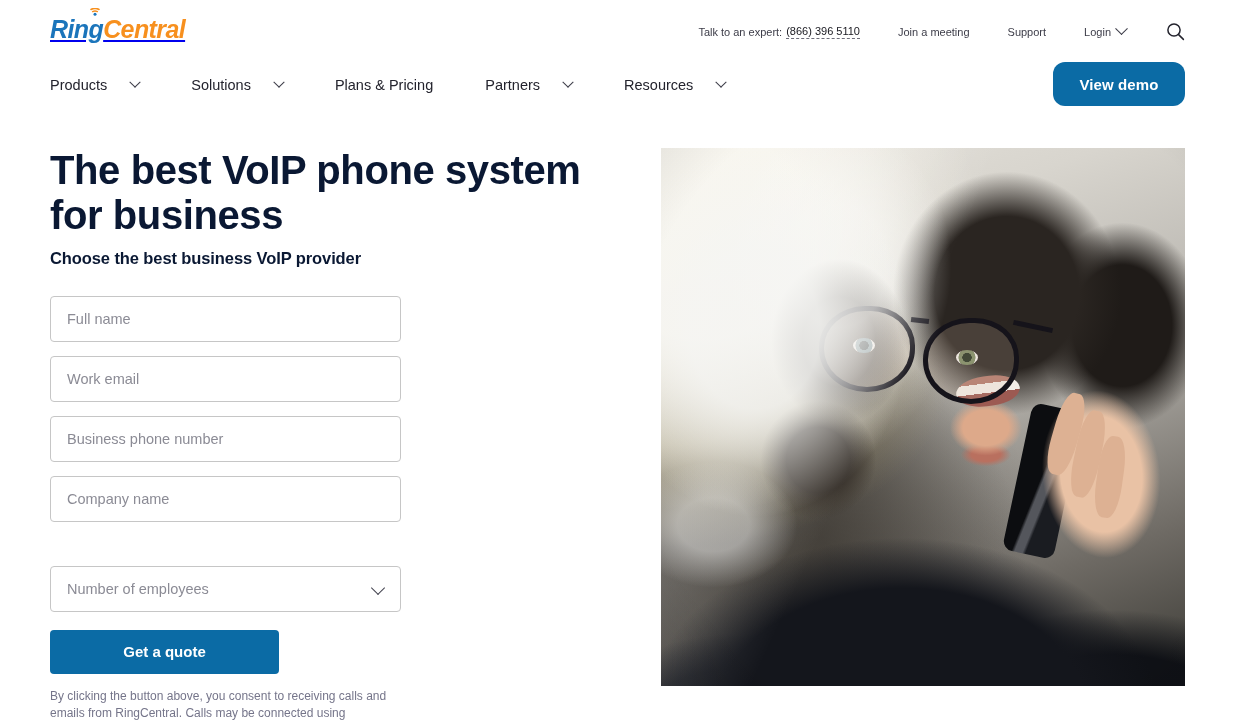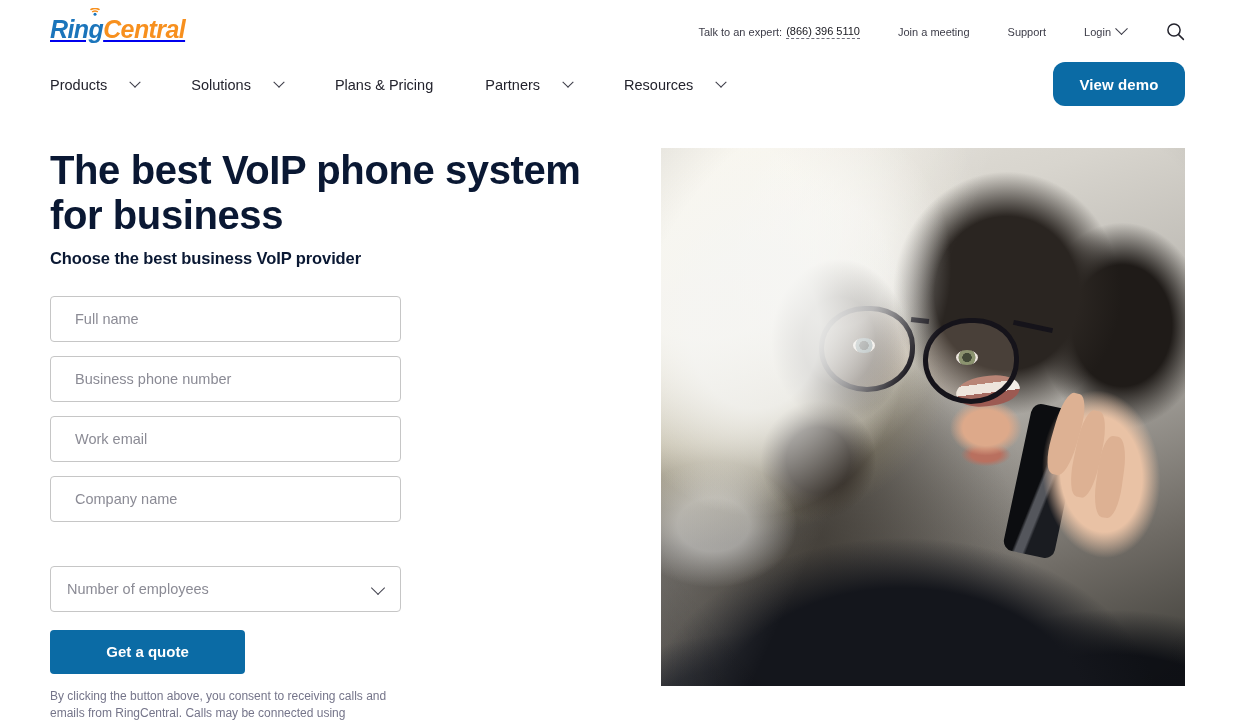--- a/index.html
+++ b/index.html
@@ -157,21 +157,21 @@
   }
 
   .form { margin-top: 28px; width: 351px; }
 
   .field {
     width: 351px;
     height: 46px;
     border: 1px solid #c6c6c6;
     border-radius: 4px;
     background: #ffffff;
-    padding: 0 24px;
+    padding: 0 16px;
     font-size: 14.5px;
     color: #2b2b35;
     font-family: "Liberation Sans", sans-serif;
     display: block;
     margin-bottom: 14px;
     outline: none;
   }
   .field::placeholder { color: #8b8b95; }
 
   .select-wrap {
@@ -199,21 +199,21 @@
     top: 17px;
     width: 10px;
     height: 10px;
     border-right: 1.6px solid #444450;
     border-bottom: 1.6px solid #444450;
     transform: rotate(45deg);
     pointer-events: none;
   }
 
   .quote-btn {
-    width: 195px;
+    width: 229px;
     height: 44px;
     background: #0b6ba5;
     color: #ffffff;
     border: none;
     border-radius: 4px;
     font-size: 15px;
     font-weight: bold;
     font-family: "Liberation Sans", sans-serif;
     cursor: pointer;
     display: block;
@@ -436,22 +436,22 @@
 
 <div class="hero-left">
   <h1 class="hero-title">
     <span>The best VoIP phone system</span><br>
     <span>for business</span>
   </h1>
   <div class="hero-sub">Choose the best business VoIP provider</div>
 
   <form class="form">
     <input class="field" type="text" placeholder="Full name" style="">
+    <input class="field" type="email" placeholder="Work email" style="">
     <input class="field" type="tel" placeholder="Business phone number" style="">
-    <input class="field" type="email" placeholder="Work email" style="">
     <input class="field" type="text" placeholder="Company name" style="">
 
     <div class="select-wrap">
       <div class="select-display">Number of employees</div>
       <i class="select-chev"></i>
     </div>
 
     <button class="quote-btn">Get a quote</button>
   </form>
 

